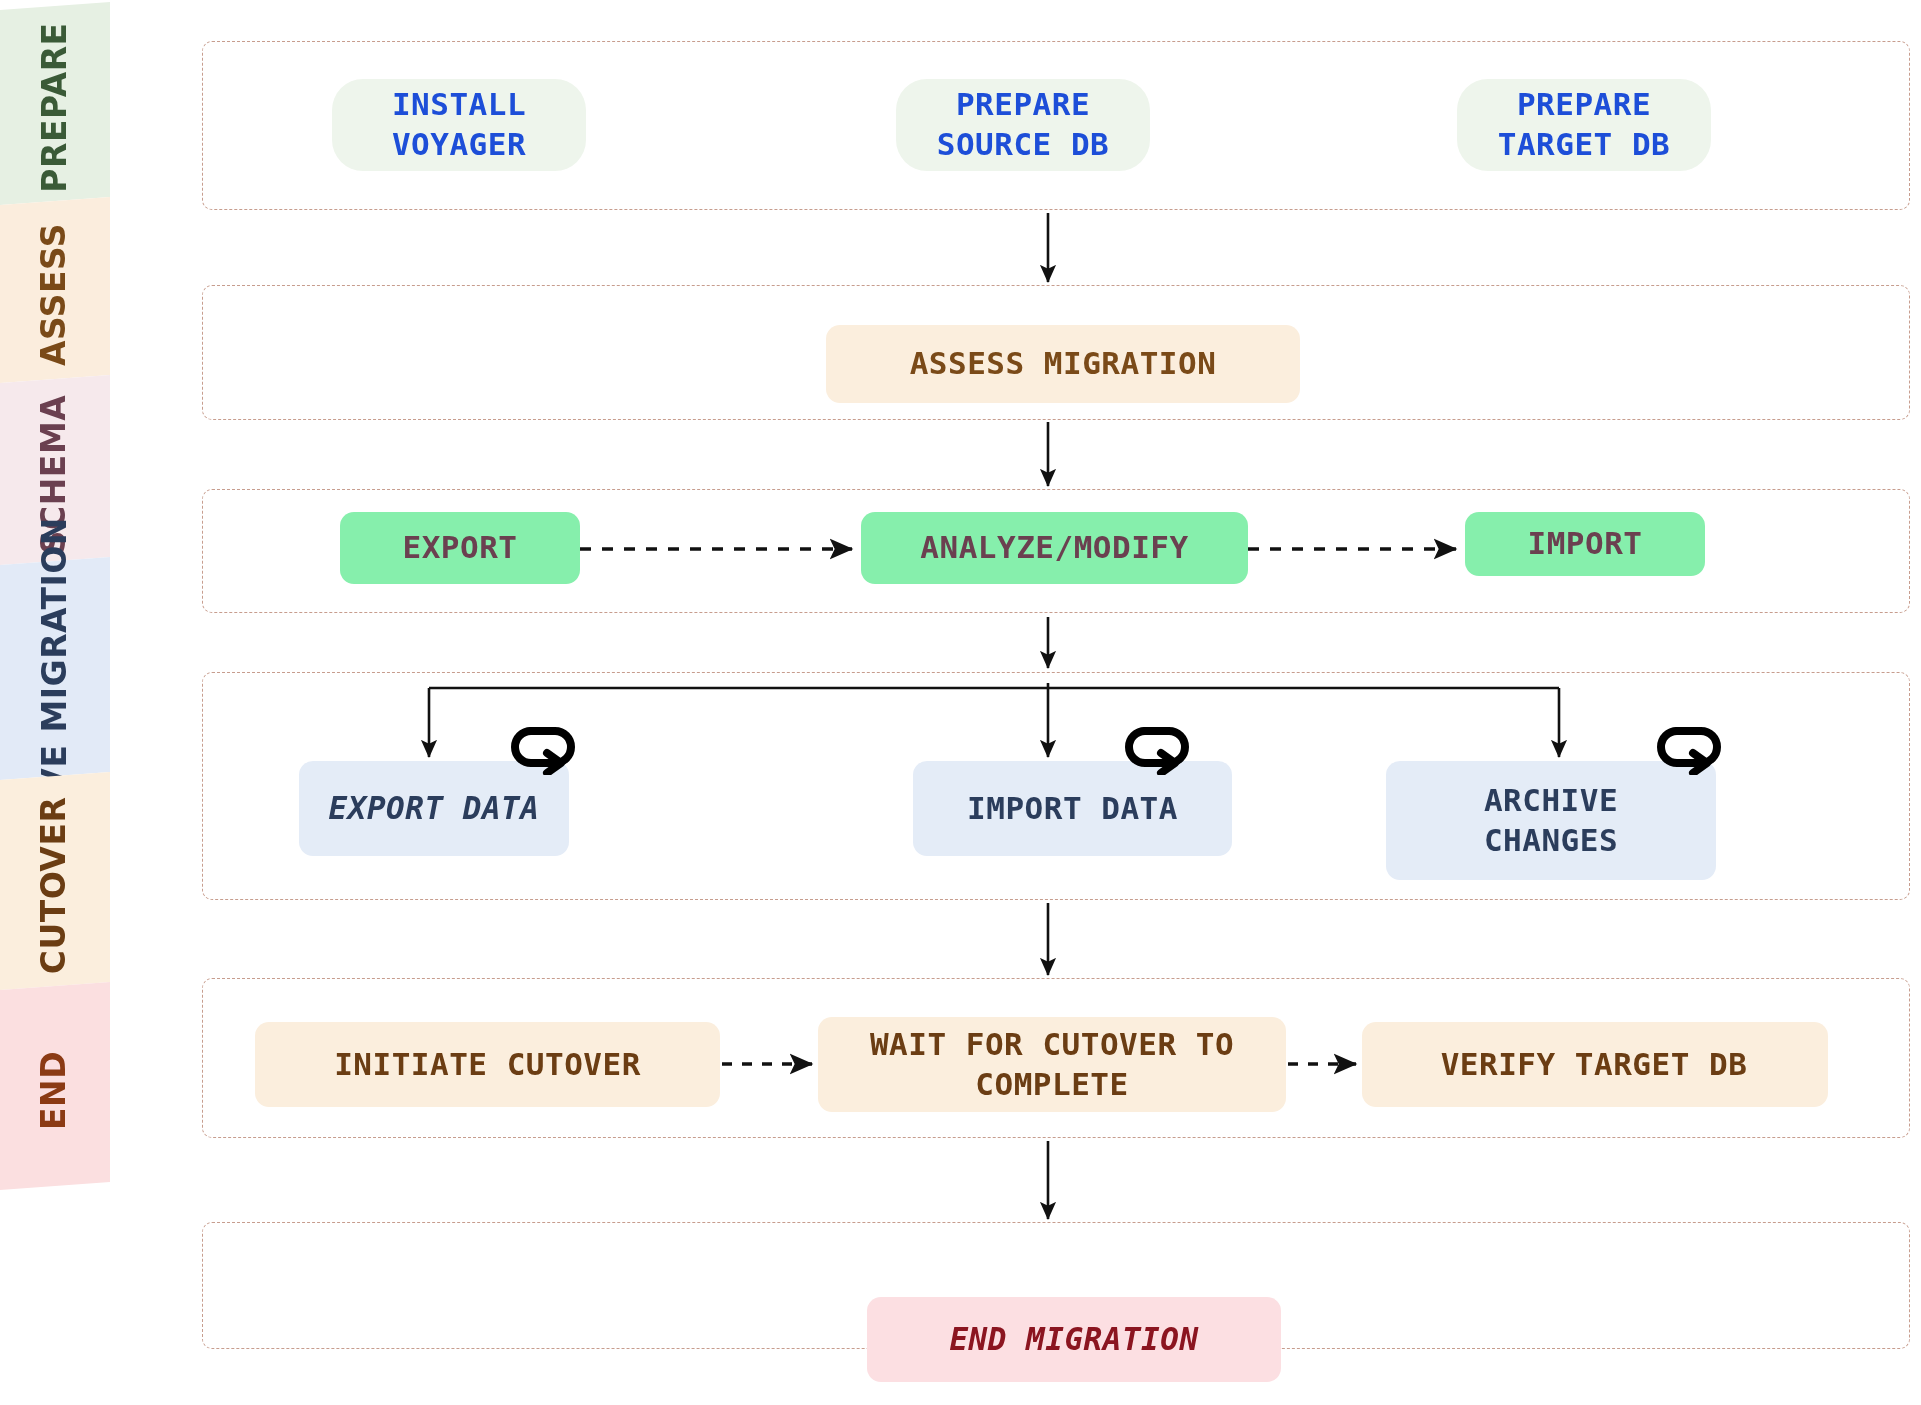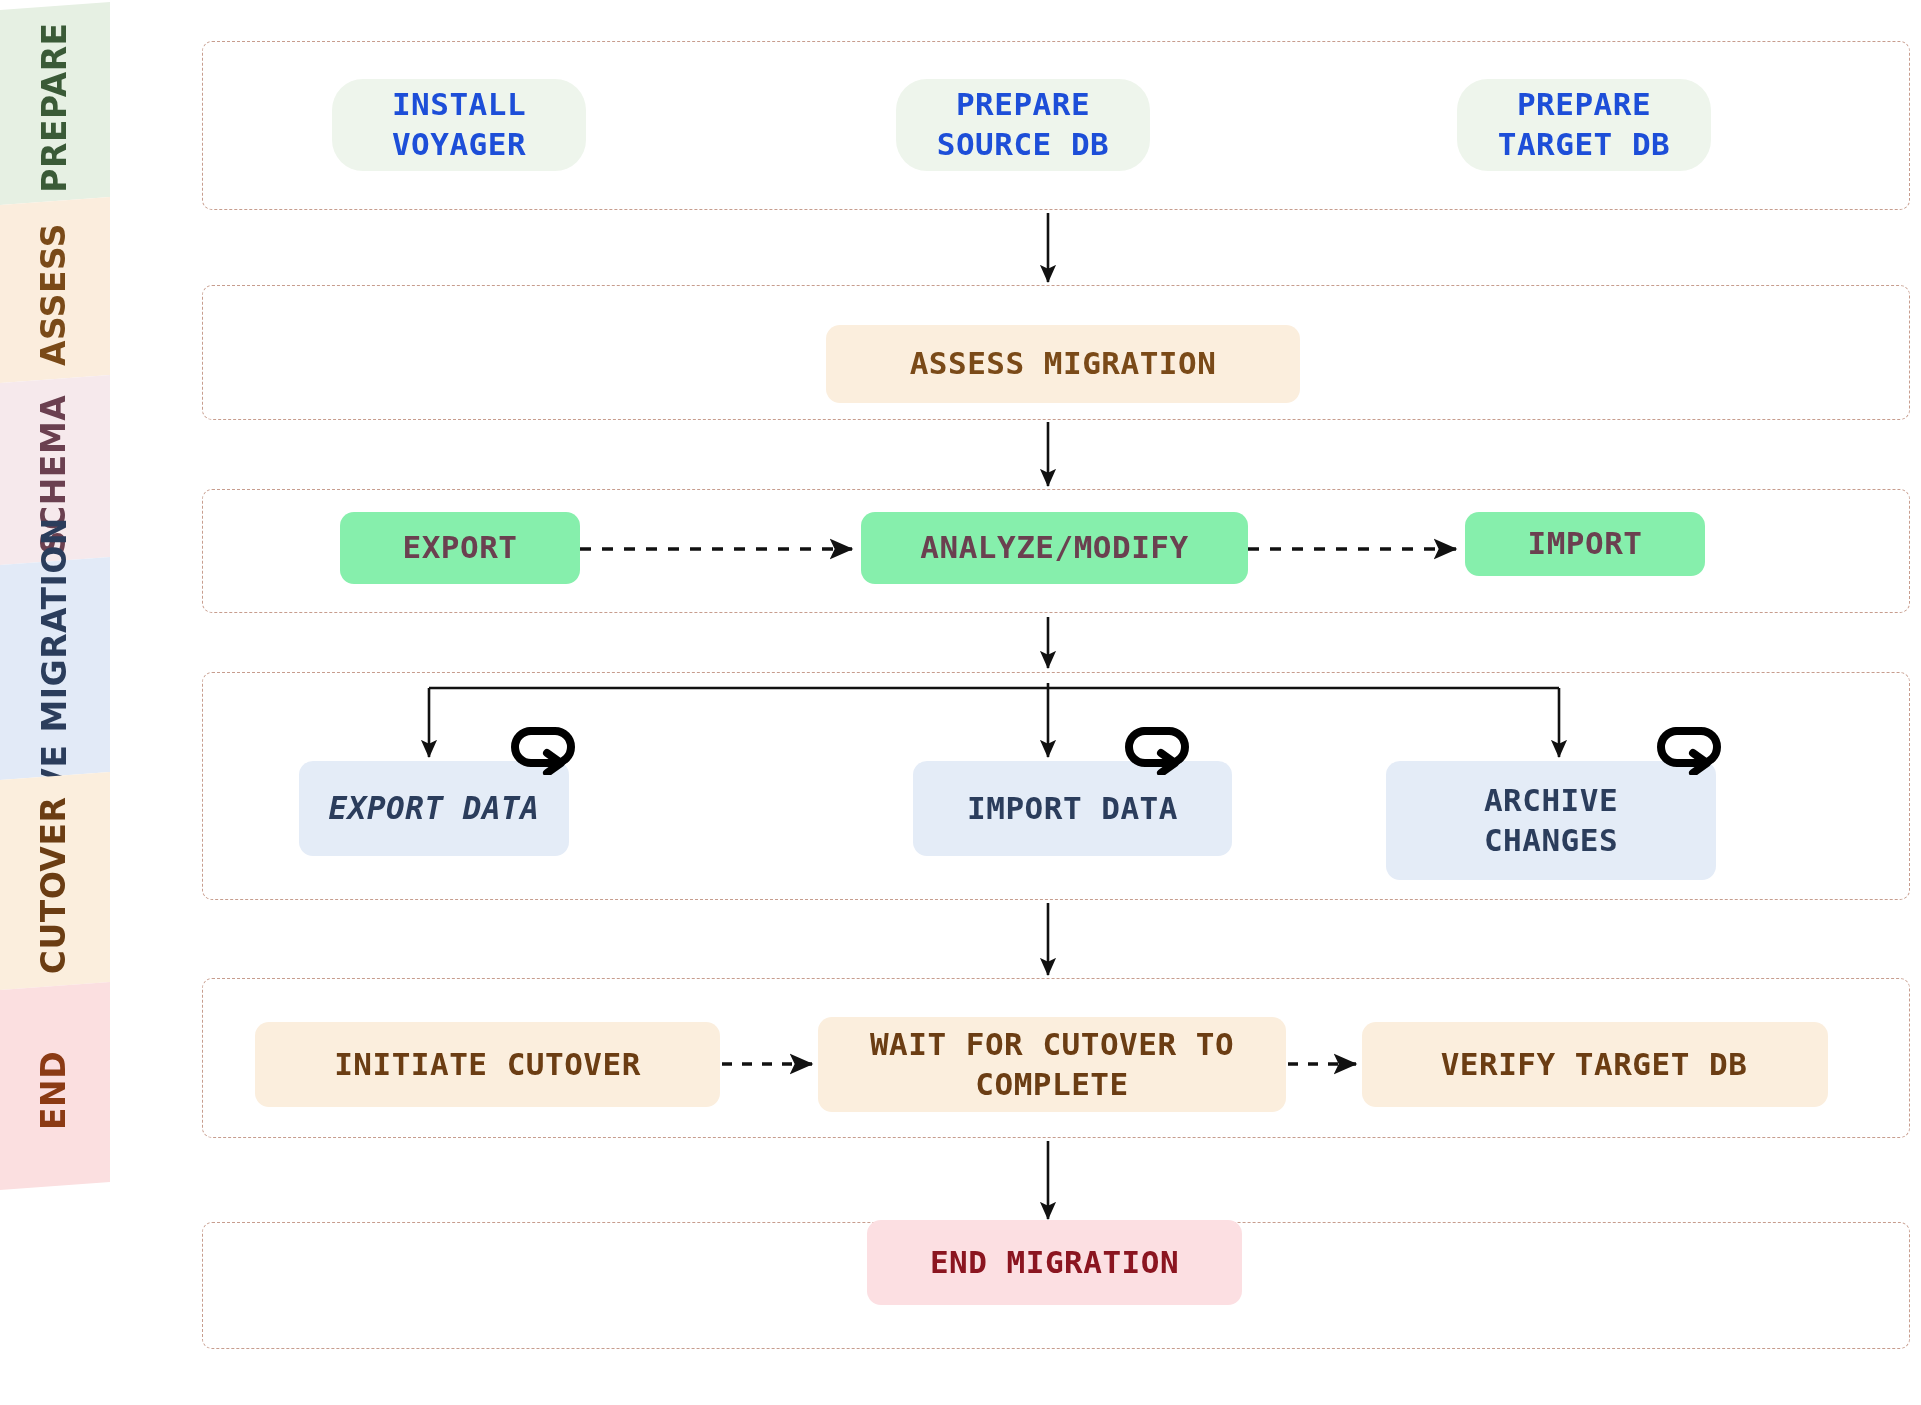--- a/index.html
+++ b/index.html
@@ -239,15 +239,15 @@
       <path d="M20,12 a16,16 0 0 0 0,32 H44" fill="none" stroke="#000000" stroke-width="8" stroke-linecap="round"></path>
       <path d="M36,34 L50,44 L36,54" fill="none" stroke="#000000" stroke-width="8" stroke-linecap="round" stroke-linejoin="round"></path>
     </svg>
   </div>
 
   <div class="node n-cutover" style="left:255px;top:1022px;width:465px;height:85px;">INITIATE CUTOVER</div>
   <div class="node n-cutover" style="left:818px;top:1017px;width:468px;height:95px;">WAIT FOR CUTOVER TO
 COMPLETE</div>
   <div class="node n-cutover" style="left:1362px;top:1022px;width:466px;height:85px;padding-left:8px;">VERIFY TARGET DB</div>
 
-  <div class="node n-end" style="left:867px;top:1220px;width:375px;height:85px;">END MIGRATION</div>
+  <div class="node n-end" style="left:867px;top:1297px;width:414px;height:85px;font-style:italic;">END MIGRATION</div>
 
 </div>
 
 </body></html>

